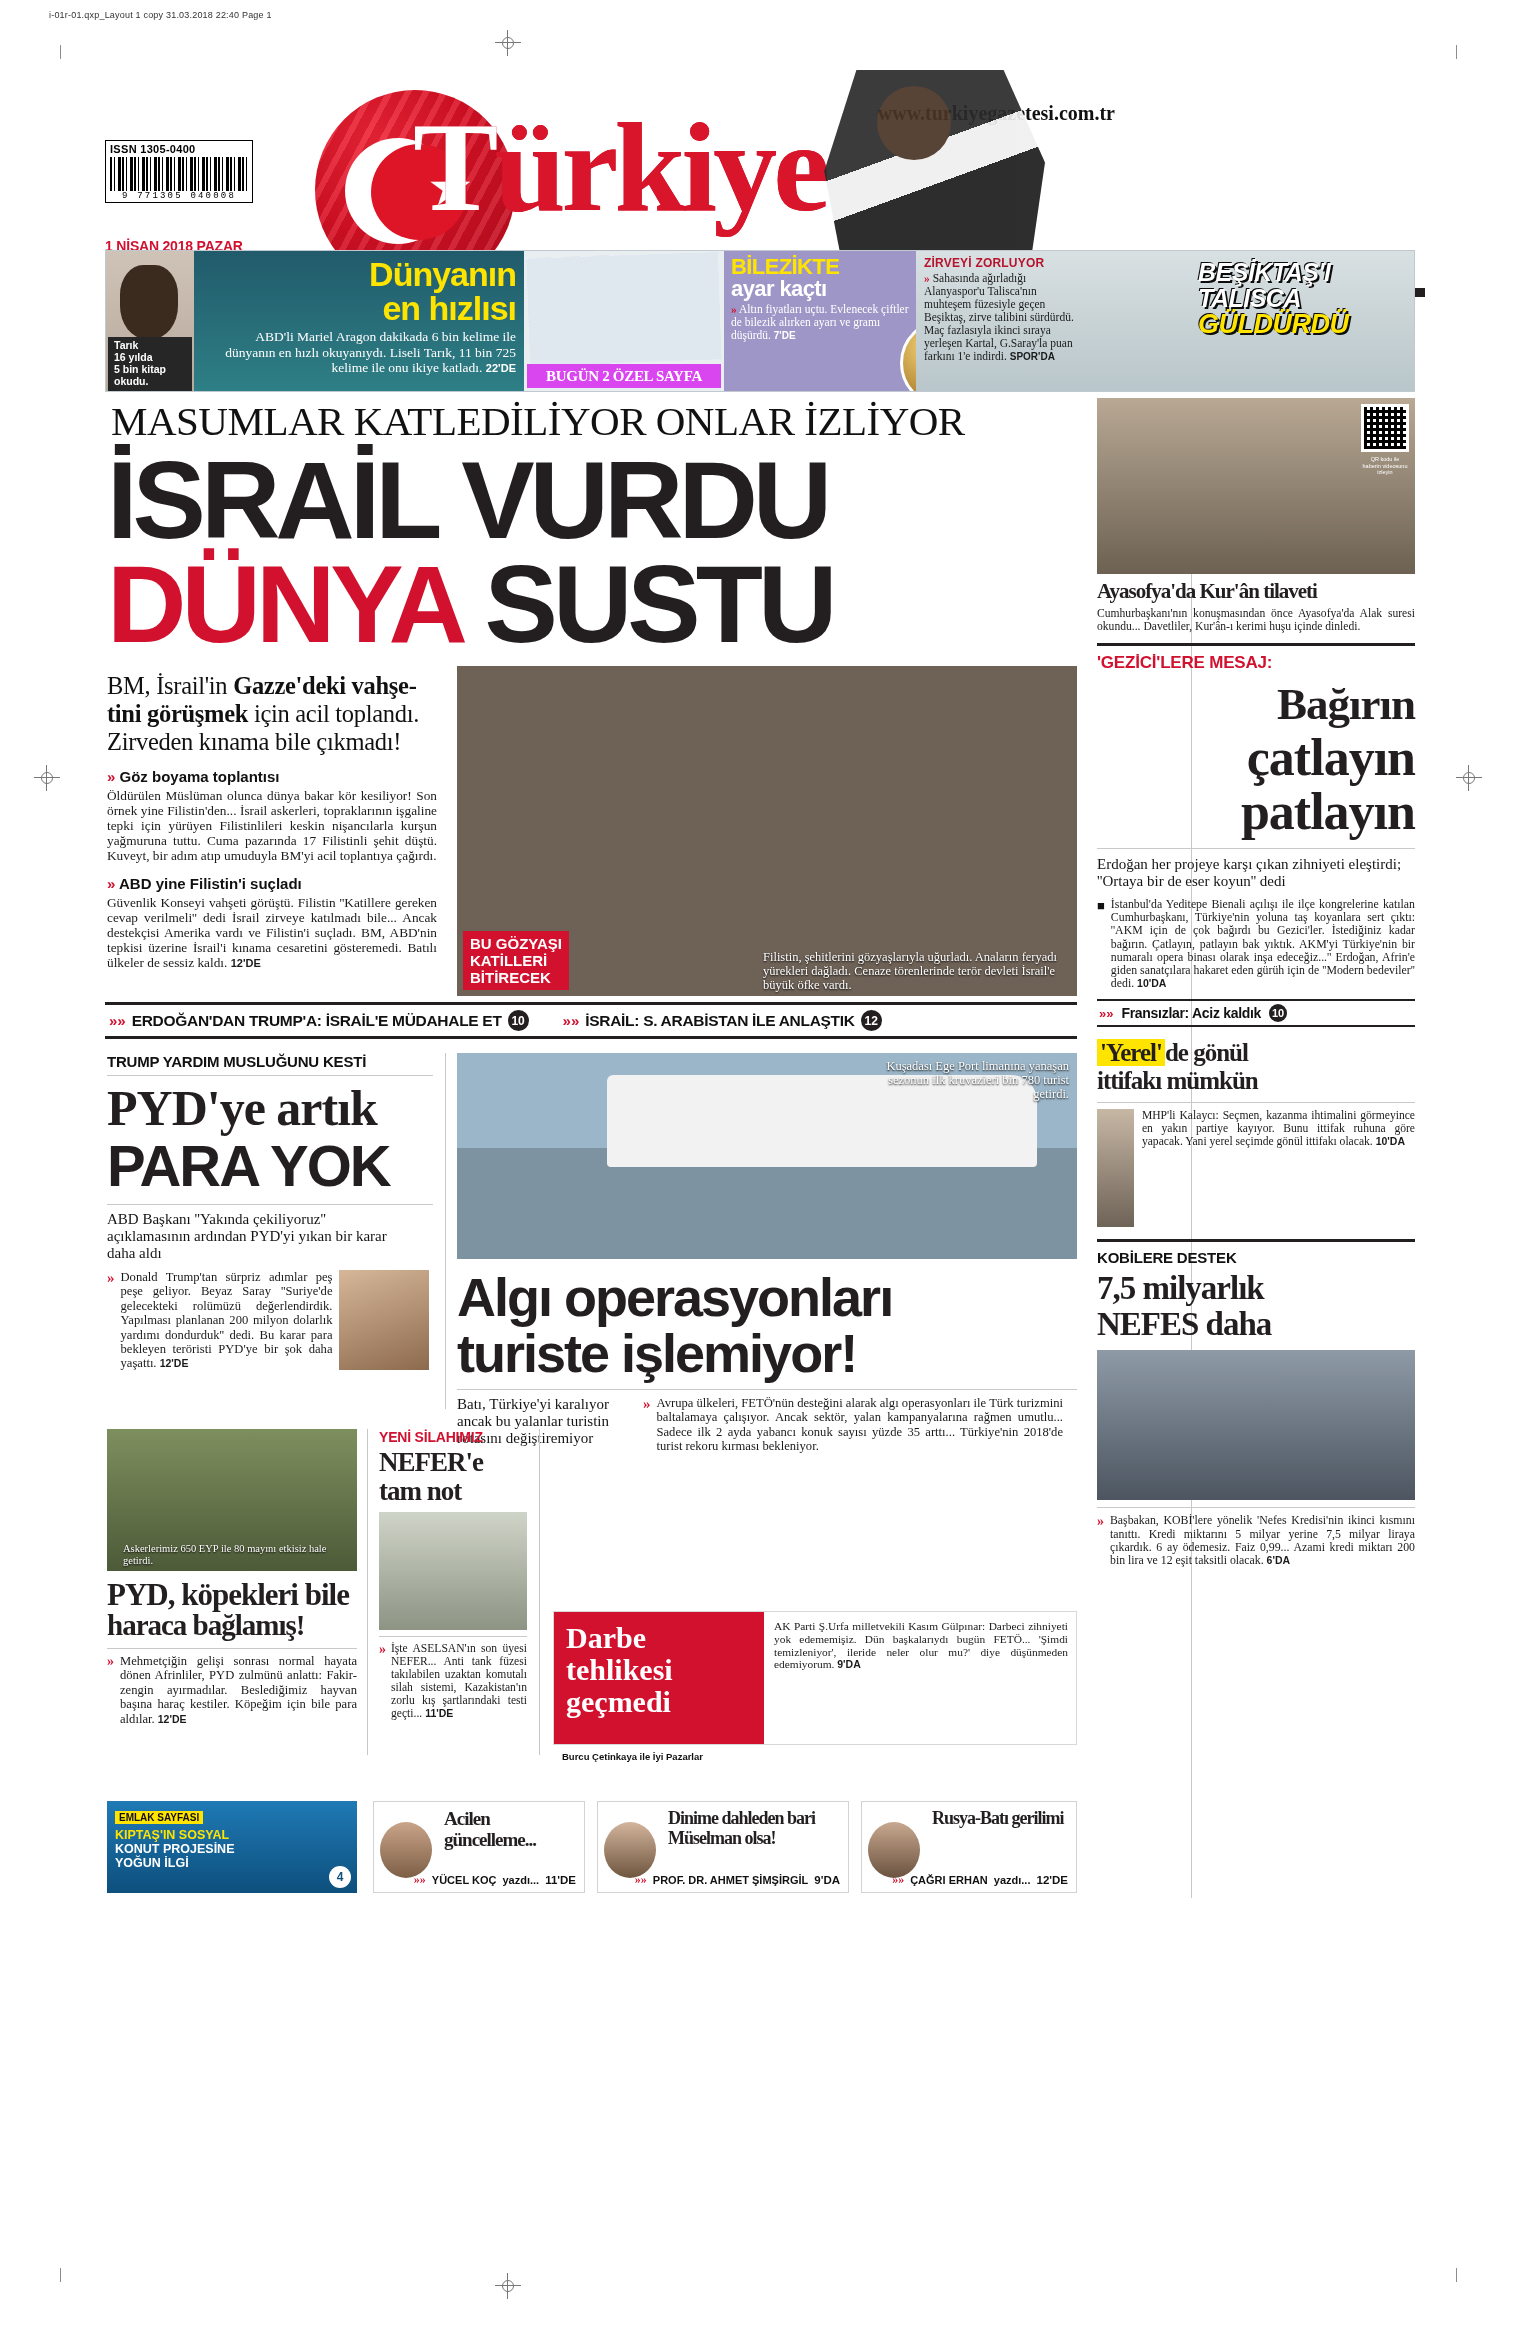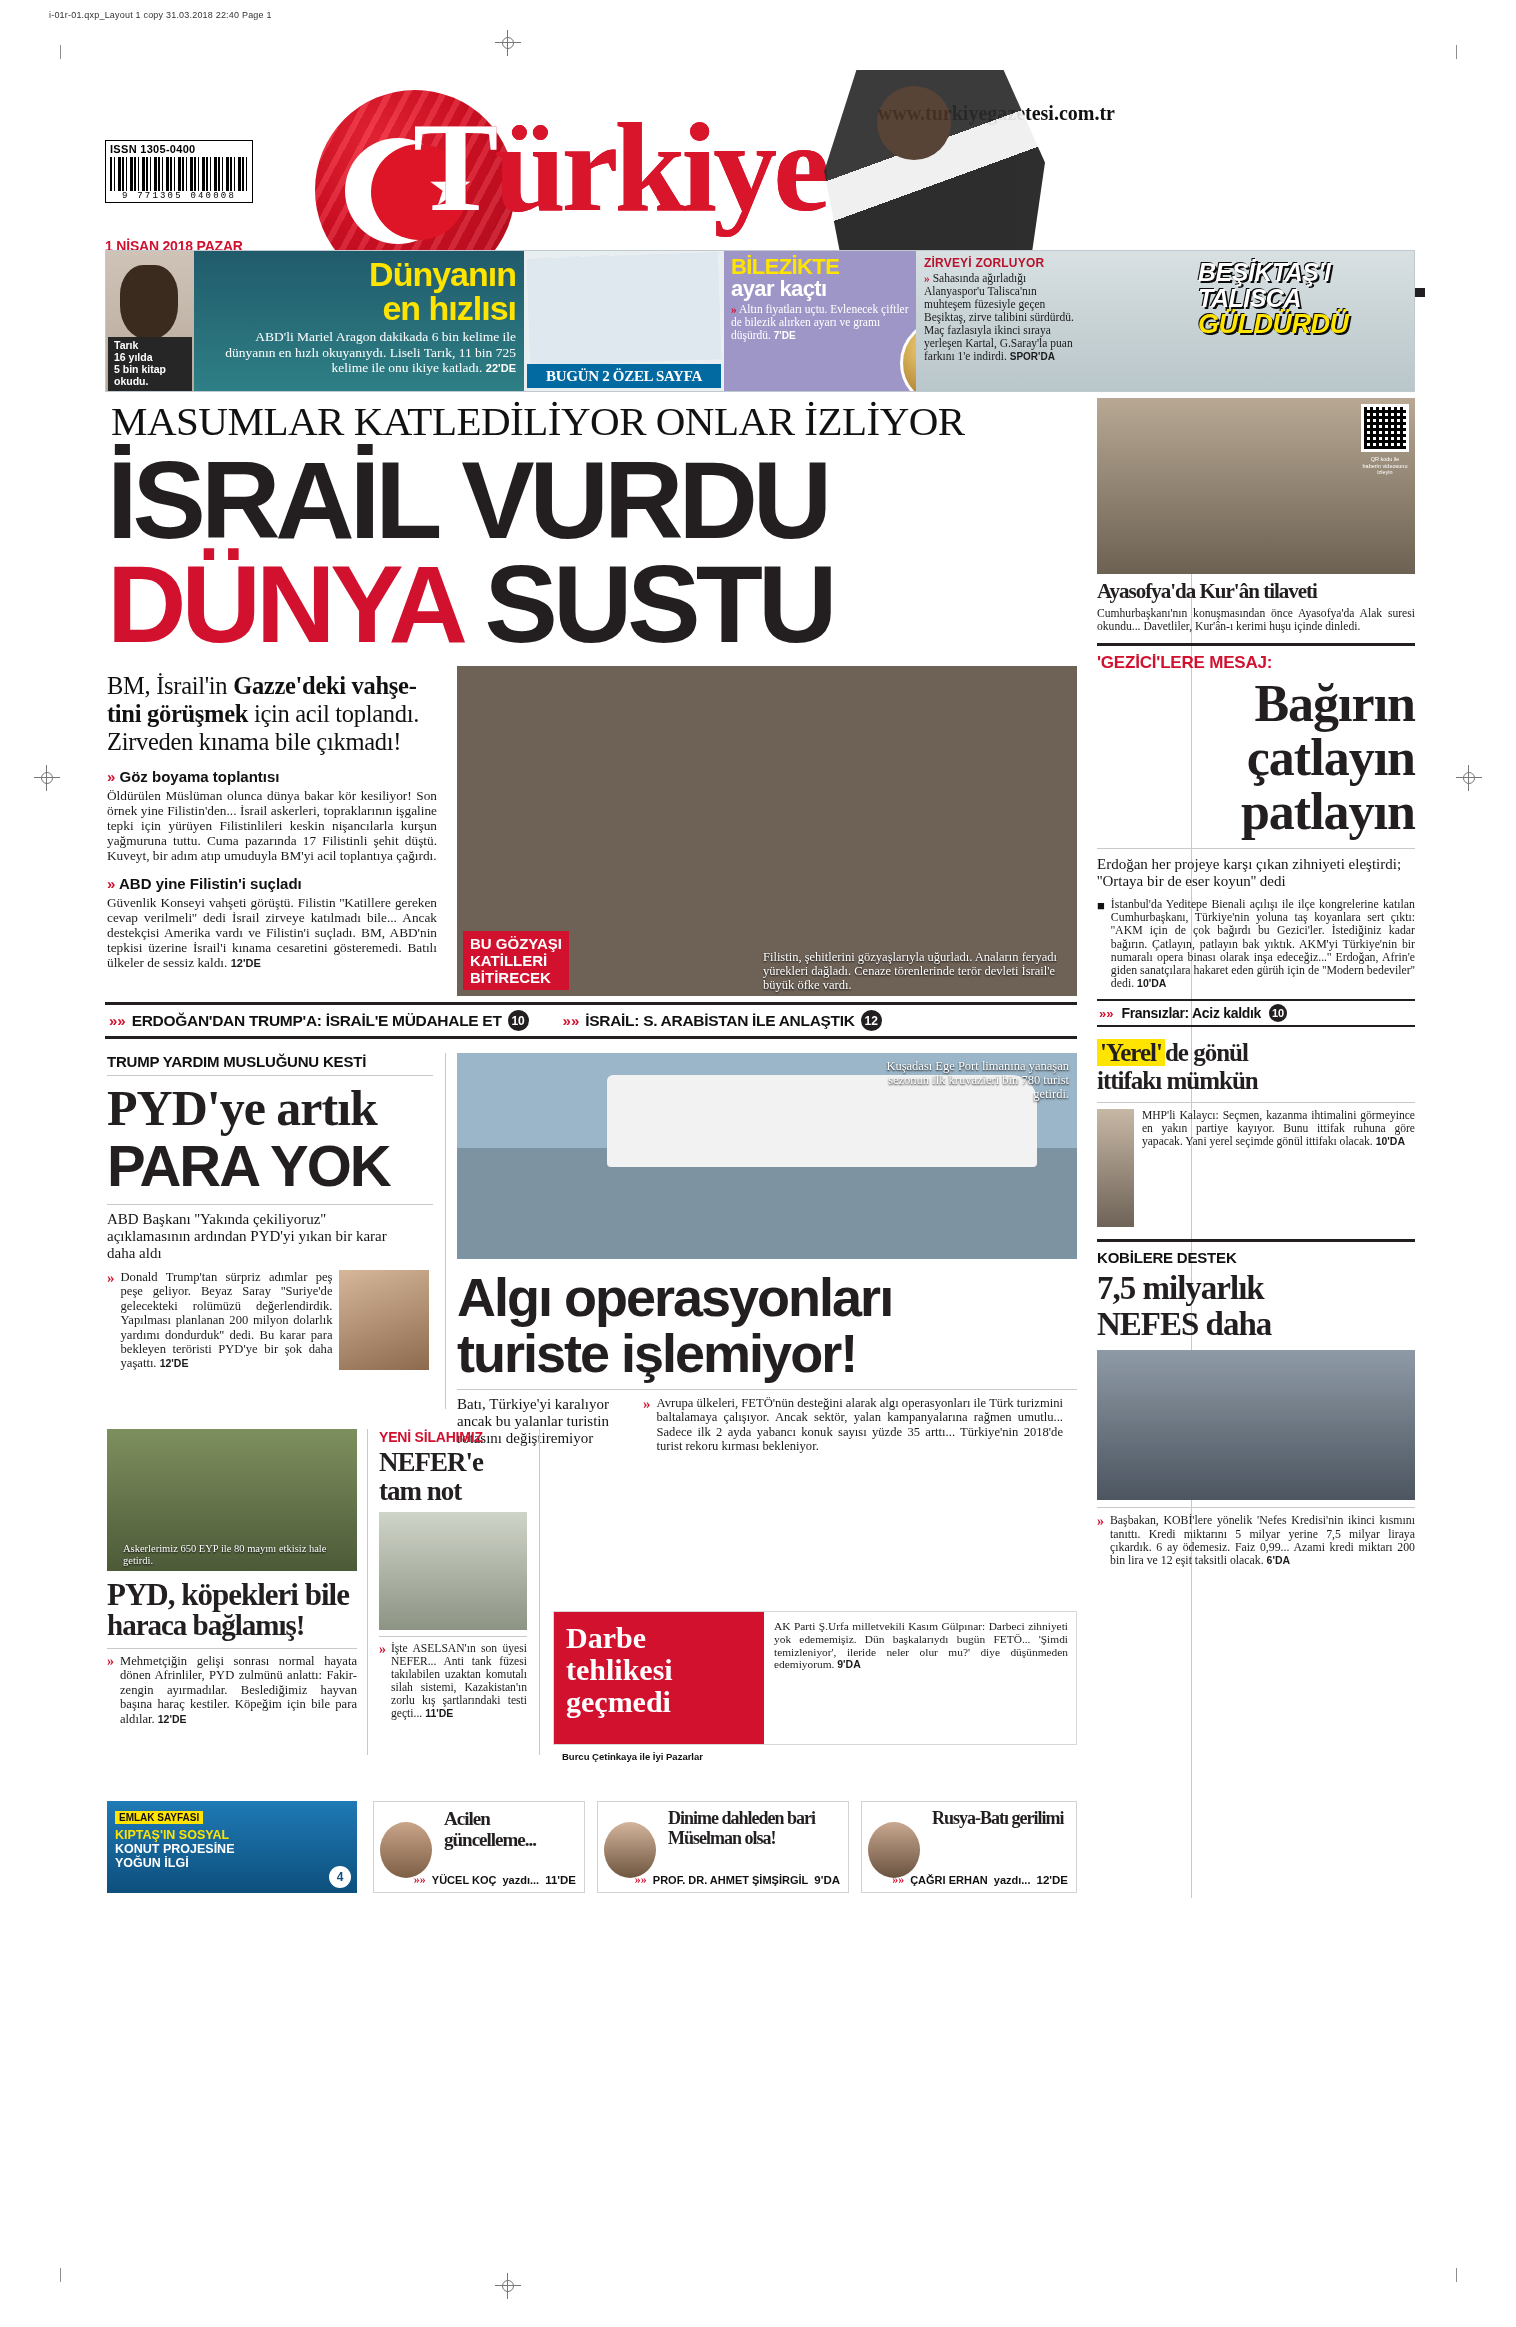--- a/index.html
+++ b/index.html
@@ -85,21 +85,21 @@
                       font-size:34px; line-height:34px; letter-spacing:-1px; text-align:right;}
   .pm2 .dek { margin-top:4px; font-family:"Liberation Serif",serif; color:#fff; font-size:13.5px;
               line-height:15.5px; text-align:right; }
   .pm2 .dek b { font-family:"Liberation Sans",sans-serif; font-size:11px; }
   .pm3 { width:200px; background:#e9eef0; }
   .pm3 .sheets { position:absolute; inset:4px 4px 28px 4px; background:#fff; transform:rotate(-2deg);
       background-image:
         linear-gradient(#dfe7ef 0 100%),
         repeating-linear-gradient(#fff 0 3px,#c9d6e2 3px 4px);
       background-size:100% 100%, 46% 100%; background-repeat:no-repeat; background-position:0 0, 0 0;}
-  .pm3 .bugun { position:absolute; left:3px; right:3px; bottom:3px; height:24px; background:#0369a1;
+  .pm3 .bugun { position:absolute; left:3px; right:3px; bottom:3px; height:24px; background:#d946ef;
       color:#fff; font-family:"Liberation Serif",serif; font-weight:700; font-size:15px;
       display:flex; align-items:center; justify-content:center; letter-spacing:-.3px;}
   .pm4 { width:192px; background:#9e96c6; padding:5px 7px; }
   .pm4 .t1 { font-family:"Liberation Sans",sans-serif; font-weight:700; color:#ffe400; font-size:22px;
              line-height:22px; letter-spacing:-.6px;}
   .pm4 .t2 { font-family:"Liberation Sans",sans-serif; font-weight:700; color:#fff; font-size:22px;
              line-height:22px; letter-spacing:-.6px;}
   .pm4 .dek { margin-top:3px; font-family:"Liberation Serif",serif; color:#fff; font-size:11.5px;
               line-height:13px;}
   .pm4 .pg { font-family:"Liberation Sans",sans-serif; font-weight:700; font-size:10px; color:#fff; }
@@ -507,21 +507,21 @@
         </div>
         <div style="position:absolute;right:6px;top:58px;width:48px;font-family:'Liberation Sans',sans-serif;
                     font-size:5.5px;line-height:6.5px;color:#fff;text-align:center;">QR kodu ile haberin videosunu izleyin</div>
       </div>
       <div class="serifhead" style="font-size:21px;line-height:23px;margin-top:6px;">Ayasofya'da Kur'ân tilaveti</div>
       <div class="smalltext" style="margin-top:4px;font-size:11.6px;line-height:13px;">Cumhurbaşkanı'nın konuşmasından önce Ayasofya'da Alak suresi okundu... Davetliler, Kur'ân-ı kerimi huşu içinde dinledi.</div>
 
       <div class="hrthick" style="margin:10px 0 7px 0;"></div>
 
       <div class="redlabel">'GEZİCİ'LERE MESAJ:</div>
-      <div class="serifhead" style="font-size:52px;line-height:54px;text-align:right;margin-top:4px;">Bağırın</div>
+      <div class="serifhead" style="font-size:45px;line-height:54px;text-align:right;margin-top:4px;">Bağırın</div>
       <div class="serifhead" style="font-size:52px;line-height:54px;text-align:right;">çatlayın</div>
       <div class="serifhead" style="font-size:52px;line-height:54px;text-align:right;">patlayın</div>
       <div class="hr" style="margin:9px 0 7px 0;"></div>
       <div class="midtext">Erdoğan her projeye karşı çıkan zihniyeti eleştirdi; ''Ortaya bir de eser koyun'' dedi</div>
       <div style="display:flex;gap:6px;margin-top:8px;">
         <span style="font-family:'Liberation Sans',sans-serif;font-size:13px;color:#111;">■</span>
         <div class="smalltext" style="font-size:11.8px;line-height:13.2px;">
           <span>İstanbul'da Yeditepe Bienali açılışı ile ilçe kongrelerine katılan Cumhurbaşkanı, Türkiye'nin yoluna taş koyanlara sert çıktı: ''AKM için de çok bağırdı bu Gezici'ler. İstediğiniz kadar bağırın. Çatlayın, patlayın bak yıktık. AKM'yi Türkiye'nin bir numaralı opera binası olarak inşa edeceğiz...'' Erdoğan, Afrin'e giden sanatçılara hakaret eden gürüh için de ''Modern bedeviler'' dedi.</span>
           <b style="font-family:'Liberation Sans',sans-serif;font-size:10.5px;">10'DA</b>
         </div>

